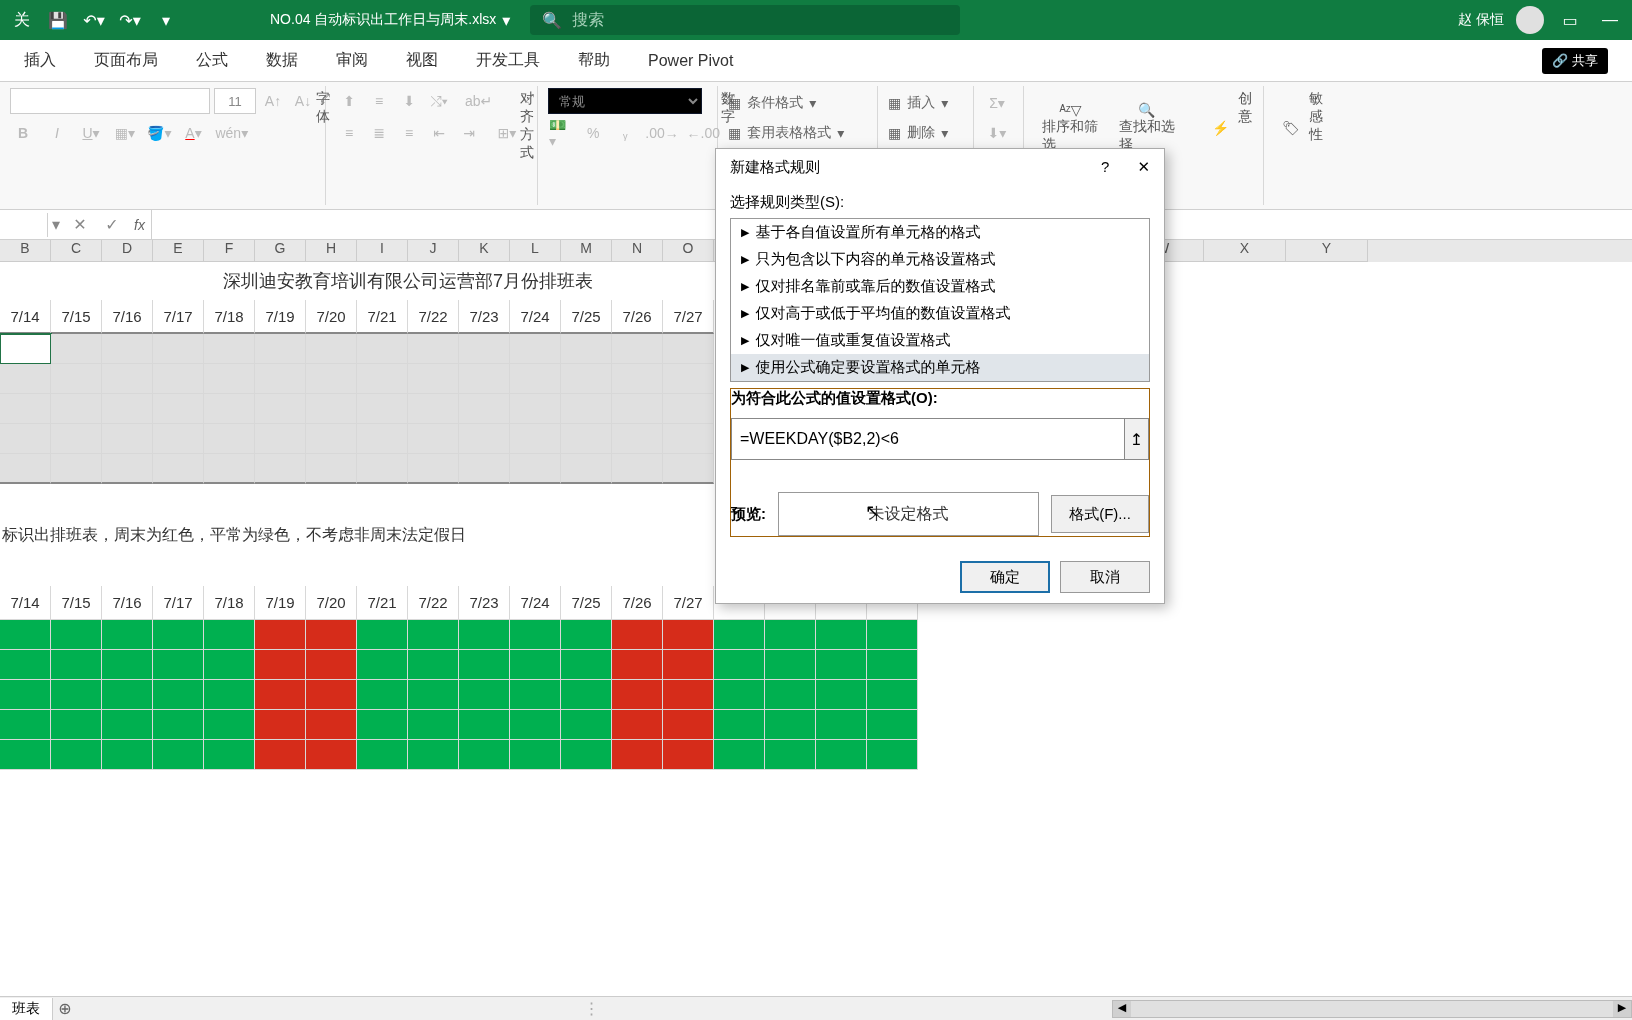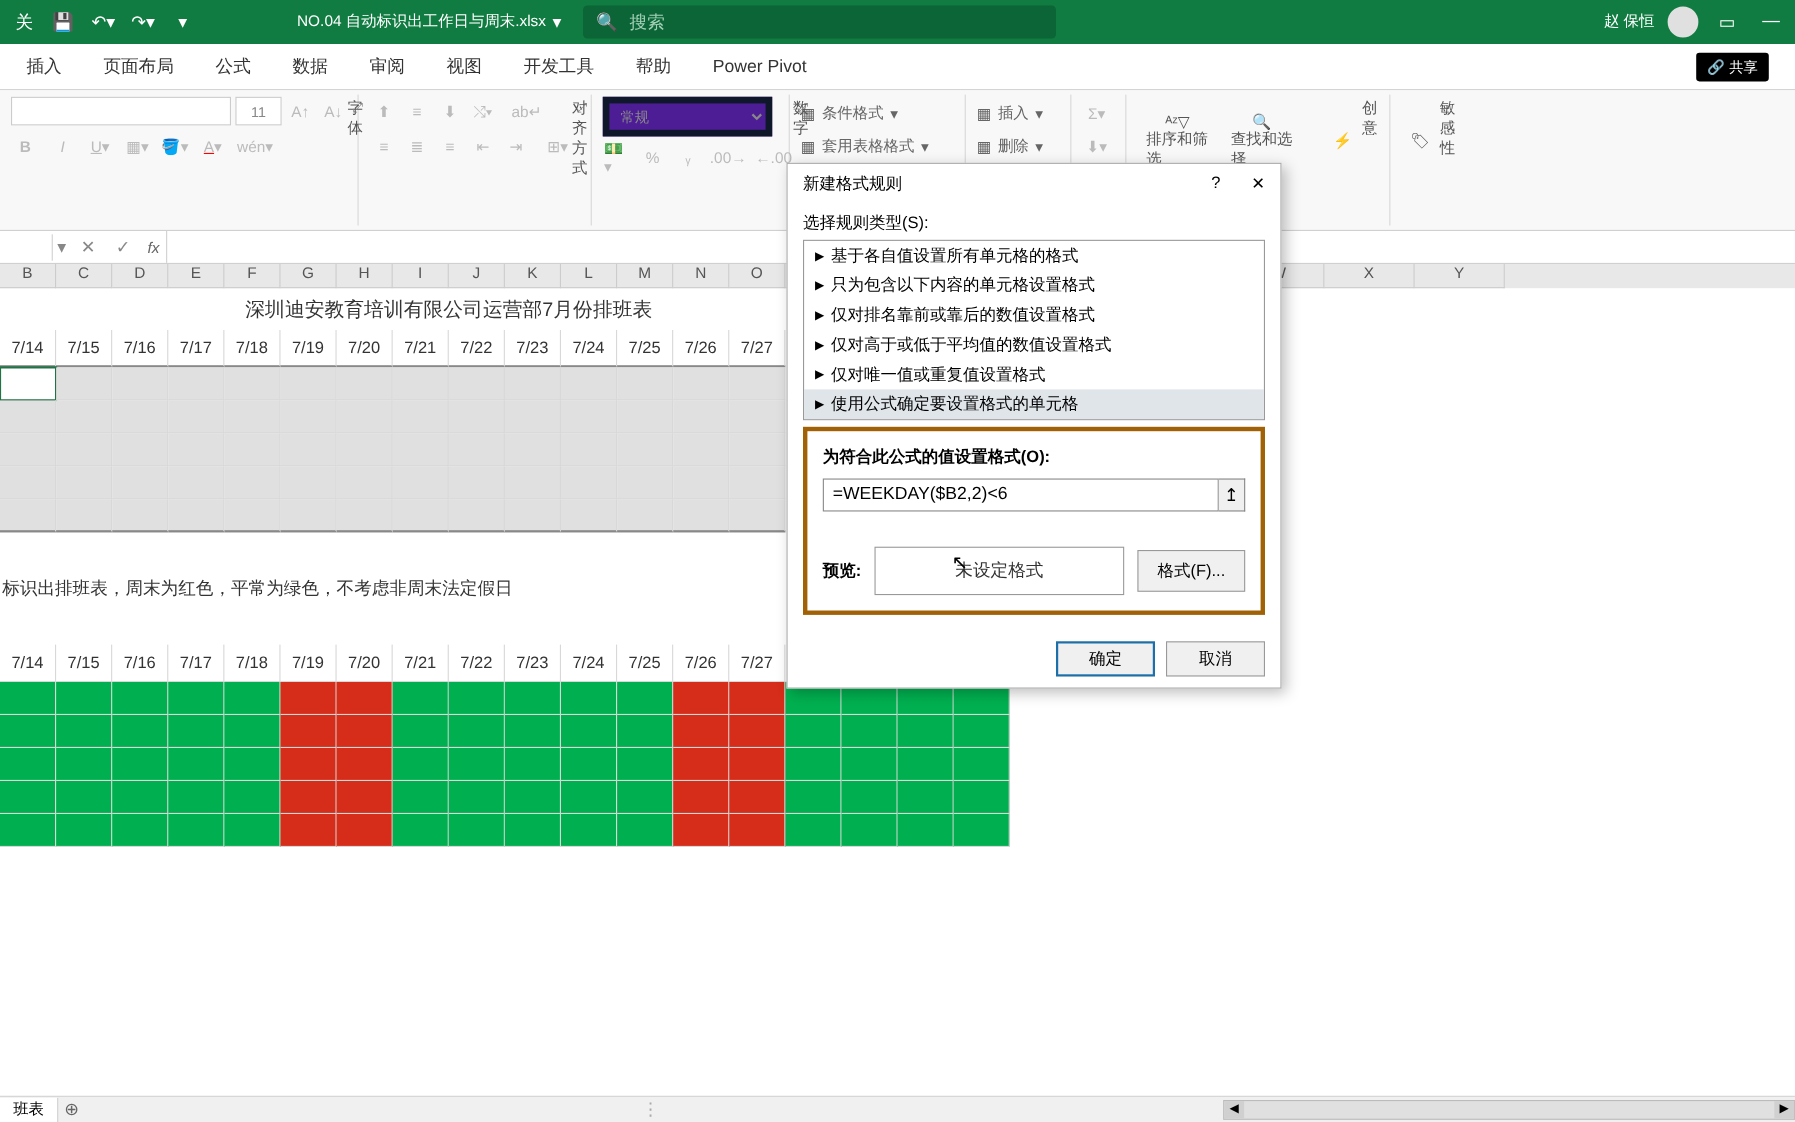--- a/index.html
+++ b/index.html
@@ -23,21 +23,21 @@
     
     .ribbon { background: #f8f8f8; height: 128px; display: flex; border-bottom: 1px solid #d0d0d0; padding: 4px 0; }
     .ribbon-group { border-right: 1px solid #d8d8d8; padding: 2px 10px 0; display: flex; }
     .ribbon-group-body { flex: 1; display: flex; gap: 4px; align-items: flex-start; }
     .ribbon-group-label { text-align: center; font-size: 14px; color: #555; padding: 2px 0; position: relative; }
     .ribbon-group-label .expand { position: absolute; right: 0; top: 3px; font-size: 12px; color: #888; }
     .ribbon-btn { height: 26px; min-width: 26px; display: flex; align-items: center; justify-content: center; border: 1px solid transparent; color: #666; font-size: 14px; }
     .ribbon-btn.disabled { color: #bbb; }
     .font-name { width: 200px; height: 26px; border: 1px solid #ccc; background: white; }
     .font-size { width: 42px; height: 26px; border: 1px solid #ccc; background: white; text-align: center; font-size: 13px; color: #888; }
-    .number-select { width: 154px; height: 36px; border: 6px solid #0f172a; background: #4c1d95; font-size: 13px; padding: 0 6px; color: #888; }
+    .number-select { width: 154px; height: 26px; border: 1px solid #0f172a; background: #000000; font-size: 13px; padding: 0 6px; color: #888; }
     .cell-group-row { display: flex; gap: 6px; align-items: center; height: 26px; font-size: 14px; color: #666; }
     .big-btn { display: flex; flex-direction: column; align-items: center; justify-content: center; gap: 0; padding: 4px 8px; font-size: 14px; color: #555; height: 80px; }
     
     
     .formula-bar { background: white; height: 30px; display: flex; align-items: center; border-bottom: 1px solid #d0d0d0; }
     .name-box { width: 48px; height: 24px; border-right: 1px solid #d0d0d0; }
     .fb-btn { width: 32px; text-align: center; color: #888; }
     .fx-label { font-style: italic; color: #666; font-size: 14px; padding: 0 6px; }
     
     
@@ -60,24 +60,24 @@
     
     .dialog-overlay { position: absolute; left: 715px; top: 148px; width: 450px; background: white; border: 1px solid #aaa; box-shadow: 4px 4px 12px rgba(0,0,0,0.25); z-index: 100; }
     .dialog-title { height: 36px; display: flex; align-items: center; padding: 0 14px; font-size: 15px; }
     .dialog-title-btns { margin-left: auto; display: flex; gap: 28px; }
     .dialog-body { padding: 8px 14px 14px; }
     .dialog-label { font-size: 15px; margin-bottom: 6px; }
     .rule-list { border: 1px solid #999; }
     .rule-item { padding: 4px 10px; font-size: 15px; display: flex; align-items: center; gap: 6px; cursor: pointer; }
     .rule-item.selected { background: #e0e5ea; }
     .rule-arrow { font-size: 11px; }
-    .formula-section { border: 4px solid #a16207; margin-top: 6px; padding: 14px; }
+    .formula-section { border: 1px solid #a16207; margin-top: 6px; padding: 0; }
     .formula-section-label { font-weight: bold; font-size: 15px; margin-bottom: 10px; }
     .formula-input-wrap { display: flex; }
-    .formula-input { flex: 1; height: 30px; border: 1px solid #888; padding: 0 8px; font-size: 16px; }
+    .formula-input { flex: 1; height: 42px; border: 1px solid #888; padding: 0 8px; font-size: 16px; }
     .formula-collapse { width: 24px; border: 1px solid #888; border-left: none; display: flex; align-items: center; justify-content: center; background: #f0f0f0; }
     .preview-row { display: flex; align-items: center; gap: 12px; margin-top: 32px; }
     .preview-label { font-size: 15px; font-weight: bold; }
     .preview-box { flex: 1; height: 44px; border: 1px solid #999; display: flex; align-items: center; justify-content: center; font-size: 16px; color: #333; }
     .format-btn { width: 98px; height: 38px; border: 1px solid #999; background: #f0f0f0; font-size: 15px; }
     .dialog-footer { display: flex; justify-content: flex-end; gap: 10px; padding: 10px 14px; }
     .dialog-btn { width: 90px; height: 32px; border: 1px solid #999; background: #f0f0f0; font-size: 15px; }
     .dialog-btn.primary { border: 2px solid #1c6fa8; }
     
     

